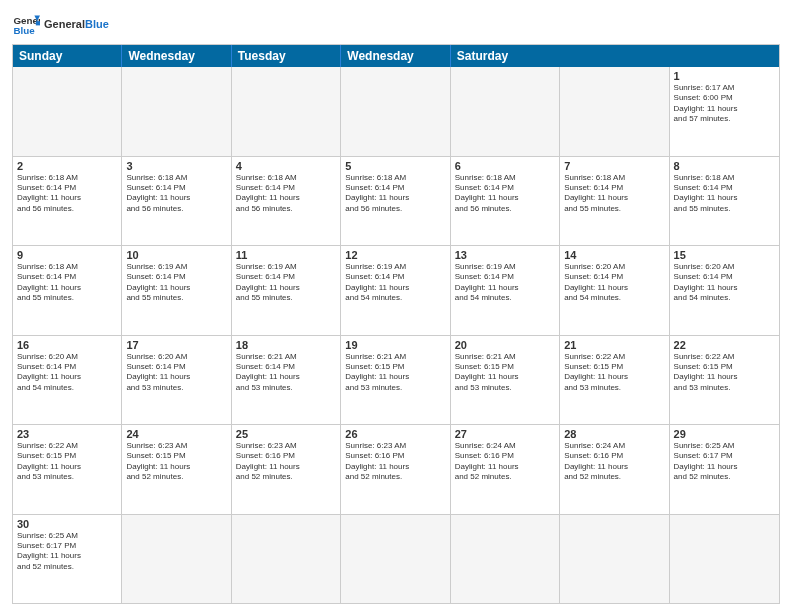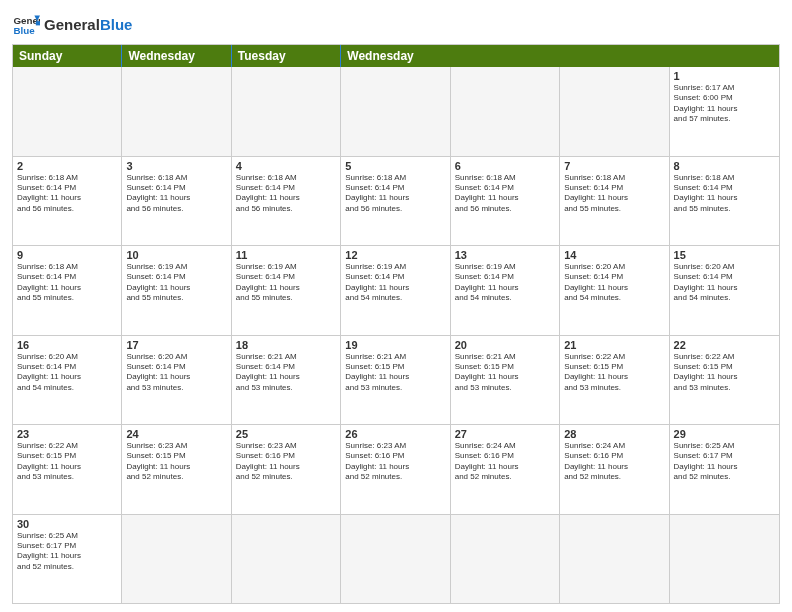--- a/index.html
+++ b/index.html
@@ -48,21 +48,21 @@
     }
     .calendar {
       flex: 1;
       display: flex;
       flex-direction: column;
       border: 1px solid #ccc;
     }
     .cal-header {
       display: grid;
       grid-template-columns: repeat(7, 1fr);
-      background: #4d7c0f;
+      background: #0369a1;
     }
     .cal-header-cell {
       color: #fff;
       font-size: 12px;
       font-weight: bold;
       padding: 4px 6px;
       text-align: left;
       border-right: 1px solid #2980d9;
     }
     .cal-header-cell:last-child { border-right: none; }
@@ -108,35 +108,36 @@
 <div class="page">
   <div class="header">
     <div class="logo">
       <svg class="logo-icon" viewBox="0 0 40 40">
         <text x="2" y="20" font-size="14" font-weight="bold" fill="#333">General</text>
         <text x="2" y="34" font-size="14" font-weight="bold" fill="#1a73c9">Blue</text>
         <polygon points="32,8 40,8 36,16" fill="#1a73c9"></polygon>
         <polygon points="34,16 40,16 40,22 34,22" fill="#1a73c9"></polygon>
       </svg>
       <div>
-        <div style="font-size:15px;font-weight:bold;color:#333;line-height:1;">General<span style="color:#1a73c9;">Blue</span></div>
+        <div style="font-size:11px;font-weight:bold;color:#333;line-height:1;">General<span style="color:#1a73c9;">Blue</span></div>
       </div>
     </div>
     <div class="title-block">
       <div class="main-title"></div>
       <div class="subtitle"></div>
     </div>
   </div>
 
   <div class="calendar">
     <div class="cal-header">
     <div class="cal-header-cell">Sunday</div>
         <div class="cal-header-cell">Wednesday</div>
         <div class="cal-header-cell">Tuesday</div>
         <div class="cal-header-cell">Wednesday</div>
+        <div class="cal-header-cell">Saturday</div>
       </div>
     <div class="cal-body">
     <div class="cal-row">
           <div class="cal-cell empty"></div>
           <div class="cal-cell empty"></div>
           <div class="cal-cell empty"></div>
           <div class="cal-cell empty"></div>
           <div class="cal-cell empty"></div>
           <div class="cal-cell empty"></div>
           <div class="cal-cell">

